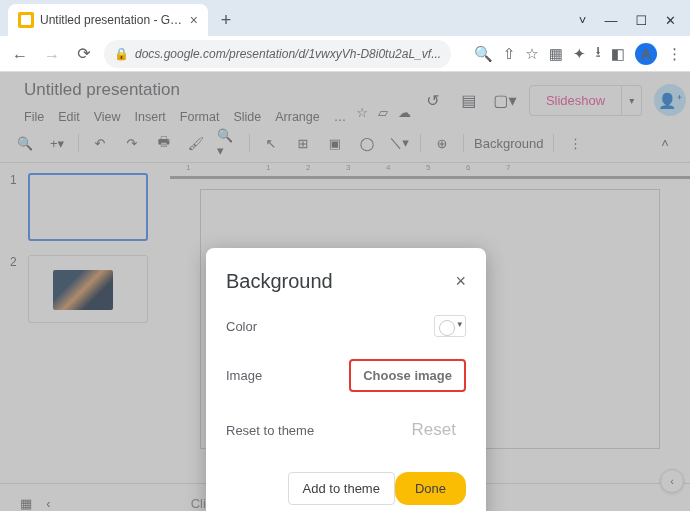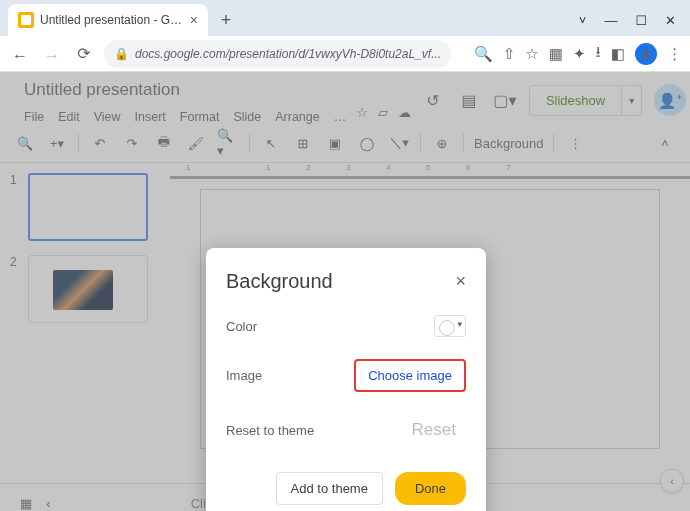--- a/index.html
+++ b/index.html
@@ -27,21 +27,21 @@
   
   .app { position: relative; height: 439px; }
   .app-header { display: flex; align-items: flex-start; padding: 8px 14px 0 14px; gap: 10px; }
   .app-logo { width: 28px; height: 36px; background: #f4b400; border-radius: 3px; position: relative; margin-top: 2px; }
   .app-logo::after { content: ""; position: absolute; inset: 6px 5px; background: #fff; border-radius: 1px; }
   .title-menus { flex: 1; }
   .doc-title { font-size: 17px; color: #5f6368; }
   .menus { display: flex; gap: 14px; font-size: 12.5px; color: #5f6368; margin-top: 10px; text-align: right; }
   .header-right { display: flex; align-items: center; gap: 12px; margin-top: 4px; }
   .hdr-icon { width: 24px; height: 24px; display: flex; align-items: center; justify-content: center; color: #5f6368; font-size: 16px; }
-  .slideshow-btn { border: 1px solid #dadce0; border-radius: 4px 0 0 4px; padding: 7px 16px; font-size: 13px; color: #4d7c0f; }
+  .slideshow-btn { border: 1px solid #dadce0; border-radius: 4px 0 0 4px; padding: 7px 16px; font-size: 13px; color: #ec4899; }
   .slideshow-wrap { display: flex; }
   .slideshow-drop { border: 1px solid #dadce0; border-left: none; border-radius: 0 4px 4px 0; width: 20px; display: flex; align-items: center; justify-content: center; font-size: 10px; color: #5f6368; }
   .share-btn { width: 32px; height: 32px; border-radius: 50%; background: #c2e7ff; display: flex; align-items: center; justify-content: center; color: #1967d2; font-size: 15px; }
   
   .toolbar { display: flex; align-items: center; gap: 10px; padding: 8px 14px; border-bottom: 1px solid #e0e0e0; font-size: 13px; color: #5f6368; }
   .tool { width: 22px; height: 22px; display: flex; align-items: center; justify-content: center; }
   .sep { width: 1px; height: 18px; background: #dadce0; }
   .toolbar-right { margin-left: auto; }
   
   .workspace { display: flex; height: 320px; }
@@ -64,23 +64,23 @@
   
   .overlay { position: absolute; inset: 0; background: rgba(128,128,128,0.45); }
   .dialog { position: absolute; left: 206px; top: 176px; width: 280px; background: #fff; border-radius: 8px; box-shadow: 0 4px 20px rgba(0,0,0,0.25); padding: 22px 20px 18px 20px; }
   .dlg-head { display: flex; justify-content: space-between; align-items: center; margin-bottom: 22px; }
   .dlg-title { font-size: 20px; color: #3c4043; font-weight: 400; }
   .dlg-close { font-size: 18px; color: #5f6368; cursor: pointer; }
   .dlg-row { display: flex; justify-content: space-between; align-items: center; margin-bottom: 22px; font-size: 13px; color: #5f6368; }
   .color-swatch { width: 32px; height: 22px; border: 1px solid #dadce0; border-radius: 3px; position: relative; background: #fff; }
   .color-swatch::before { content: ""; position: absolute; left: 4px; top: 4px; width: 14px; height: 14px; border: 1px solid #ccc; border-radius: 50%; background: #fff; }
   .color-swatch::after { content: "▾"; position: absolute; right: 3px; top: 3px; font-size: 9px; color: #5f6368; }
-  .choose-img { border: 2.5px solid #e53935; border-radius: 4px; padding: 7px 12px; font-size: 13px; color: #1d4ed8; }
+  .choose-img { border: 2.5px solid #e53935; border-radius: 4px; padding: 7px 12px; font-size: 13px; color: #737373; font-weight: bold; }
   .reset-btn { font-size: 17px; color: #bdbdbd; padding: 6px 10px; text-align: center; }
-  .dlg-actions { display: flex; justify-content: flex-end; gap: 12px; margin-top: 26px; }
+  .dlg-actions { display: flex; justify-content: flex-end; margin-top: 26px; }
   .btn-outline { border: 1px solid #dadce0; border-radius: 4px; padding: 8px 14px; font-size: 13px; color: #3c4043; background: #fff; }
   .btn-primary { background: #fbbc04; border-radius: 13px; padding: 8px 20px; font-size: 13px; color: #3c4043; border: none; }
   
   .explore-fab { position: absolute; right: 6px; bottom: 18px; width: 24px; height: 24px; background: #fff; border: 1px solid #dadce0; border-radius: 50%; box-shadow: 0 1px 3px rgba(0,0,0,0.15); display:flex; align-items:center; justify-content:center; font-size:11px; color:#5f6368; }
 </style>
 </head>
 <body>
 
 <div class="browser-top">
   <div class="tab">

